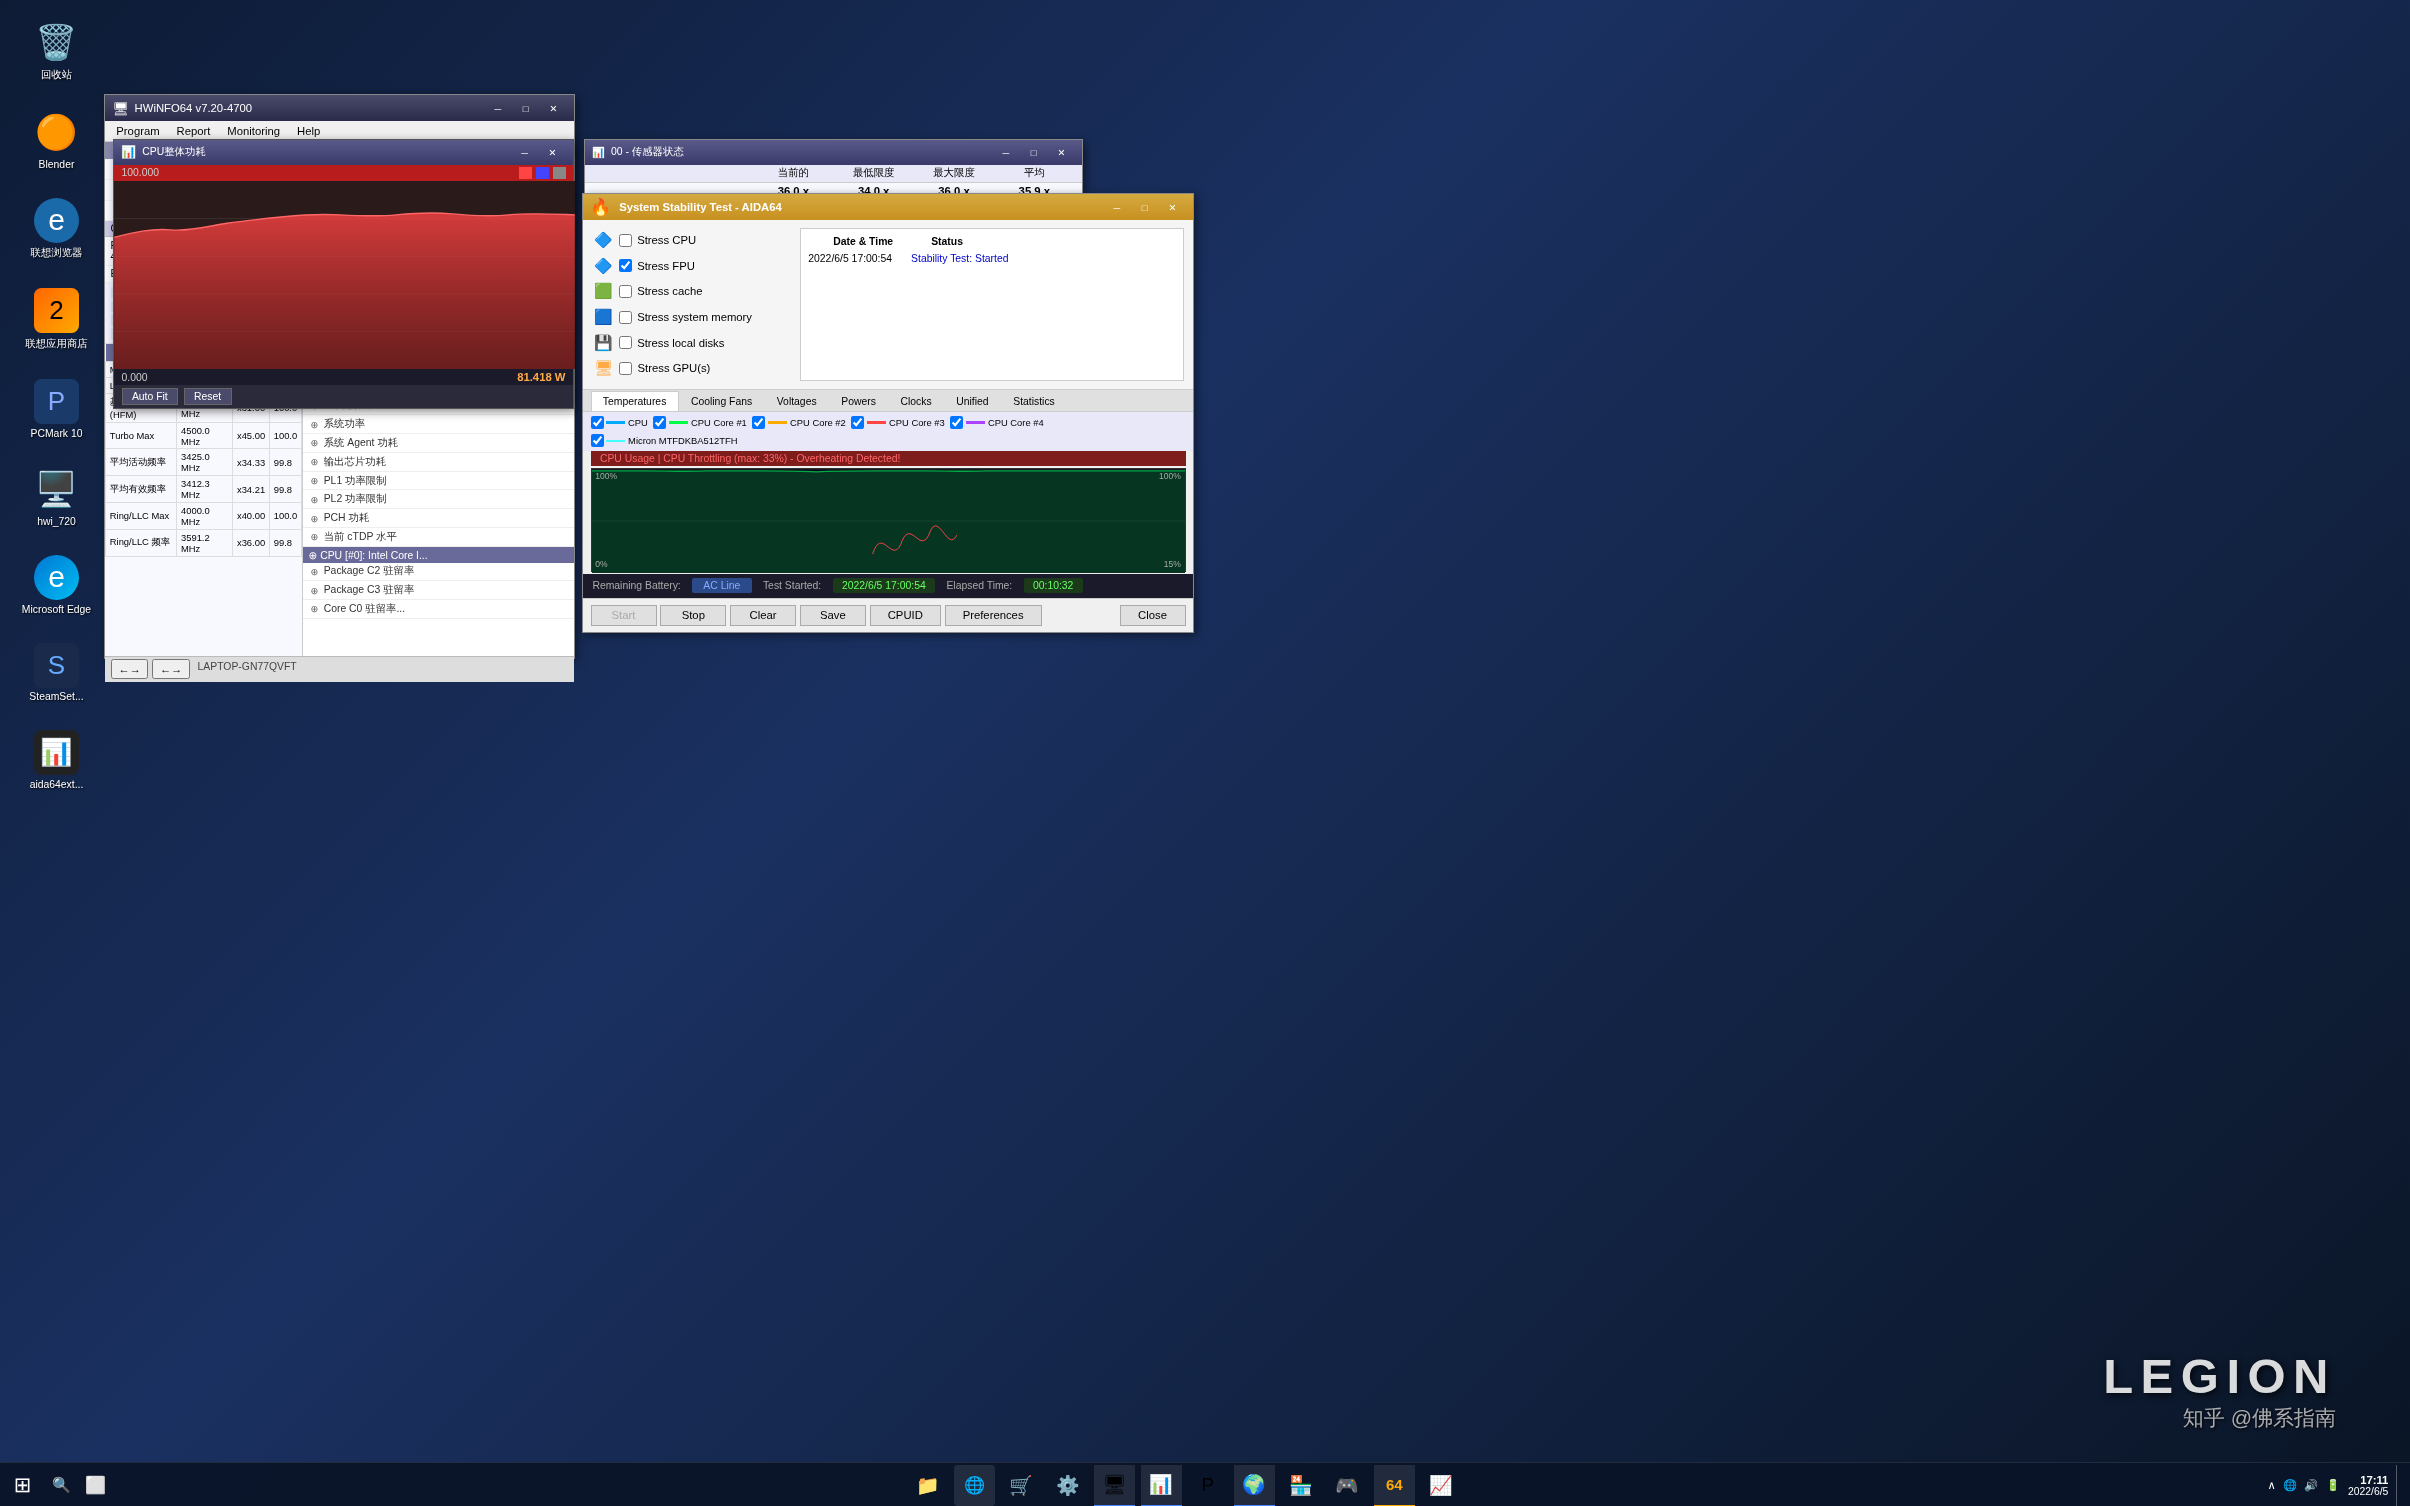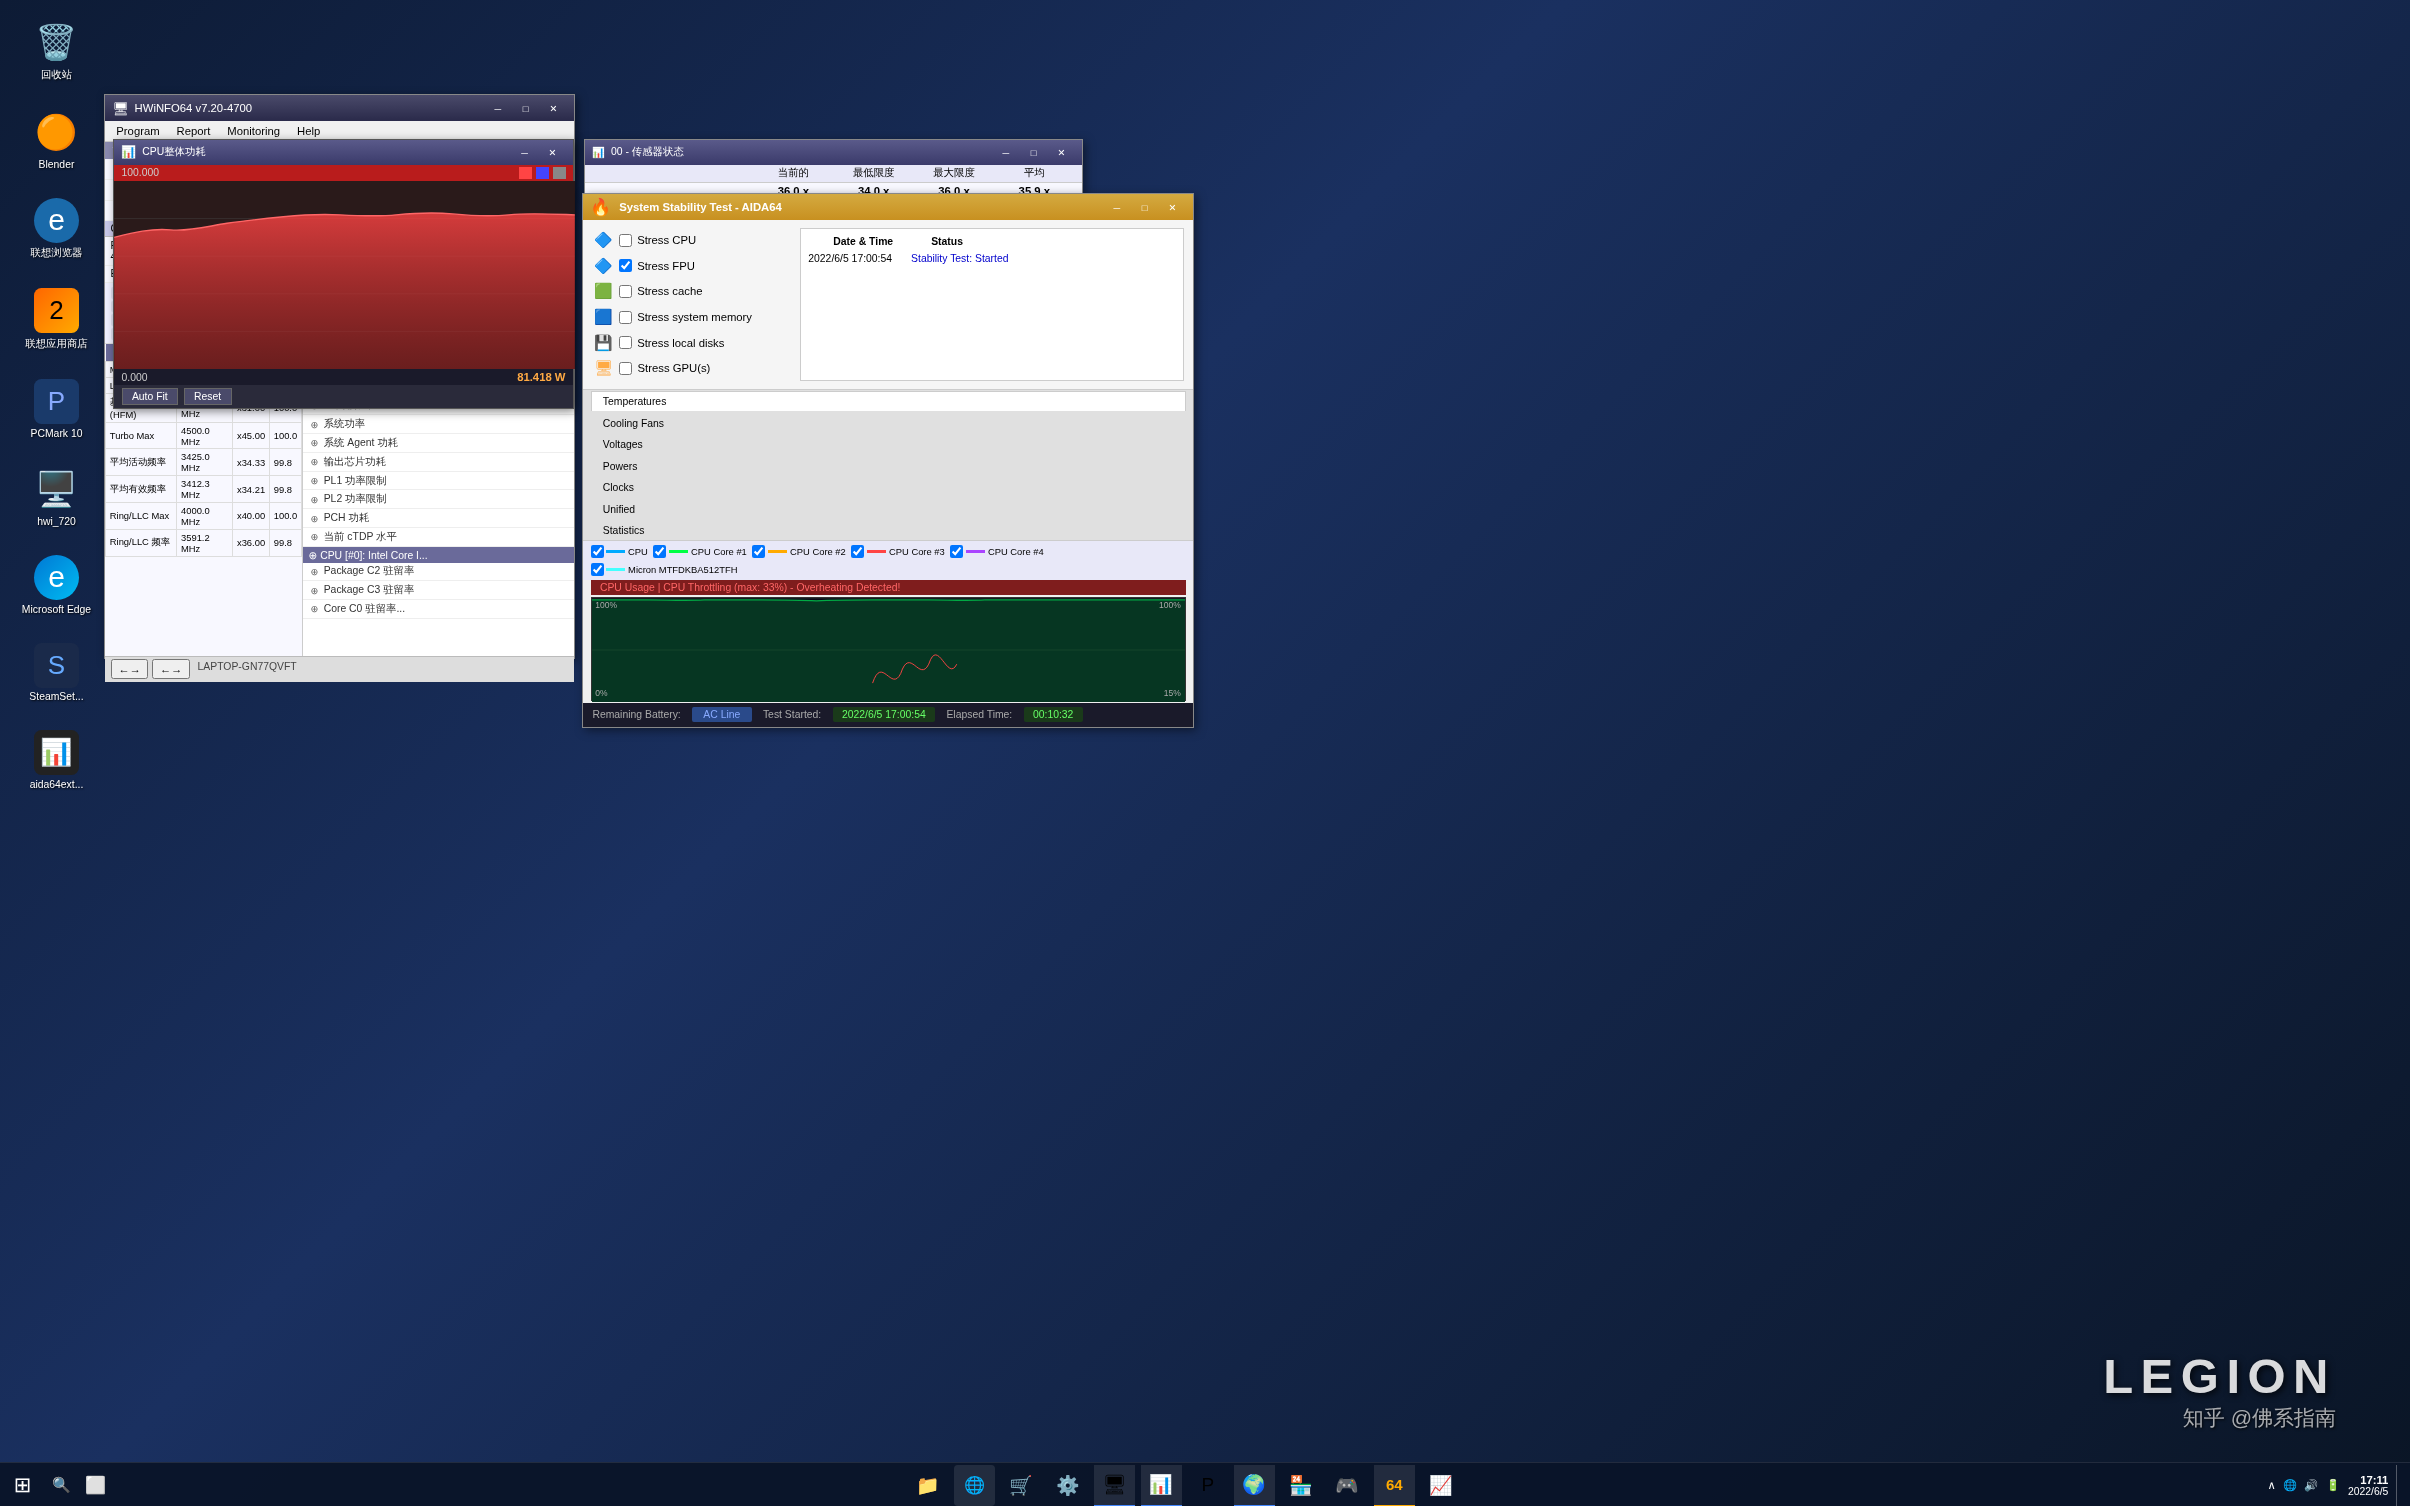--- a/index.html
+++ b/index.html
@@ -145,21 +145,20 @@
       width: 13px;
       height: 13px;
     }
 
     
     .aida-tabs {
       display: flex;
       background: #e0e0e0;
       border-bottom: 0.9px solid #ccc;
       padding: 0 7.5px;
-      flex-direction: column;
     }
     .aida-tab {
       padding: 3.8px 11.3px;
       font-size: 10.4px;
       cursor: pointer;
       border: 0.9px solid transparent;
       border-bottom: none;
       margin-top: 1.9px;
     }
     .aida-tab.active {
@@ -743,20 +742,29 @@
 
   <div style="background:#1a1a2a;padding:4.7px 9.4px;display:flex;align-items:center;gap:11.3px;">
     <span style="color:#aaa;font-size:10.4px;">Remaining Battery:</span>
     <span style="background:#2a4a8a;color:#88aaff;padding:1.9px 11.3px;font-size:10.4px;border-radius:1.9px;">AC Line</span>
     <span style="color:#aaa;font-size:10.4px;">Test Started:</span>
     <span style="background:#1a3a1a;color:#66ff66;padding:1.9px 9.4px;font-size:10.4px;border-radius:1.9px;">2022/6/5 17:00:54</span>
     <span style="color:#aaa;font-size:10.4px;">Elapsed Time:</span>
     <span style="background:#1a3a1a;color:#66ff66;padding:1.9px 9.4px;font-size:10.4px;border-radius:1.9px;">00:10:32</span>
   </div>
 
+  <div class="aida-buttons">
+    <button class="aida-btn disabled">Start</button>
+    <button class="aida-btn">Stop</button>
+    <button class="aida-btn">Clear</button>
+    <button class="aida-btn">Save</button>
+    <button class="aida-btn">CPUID</button>
+    <button class="aida-btn">Preferences</button>
+    <button class="aida-btn" style="margin-left:auto;">Close</button>
+  </div>
 </div>
 
 <div style="position:absolute;bottom:75px;right:75px;text-align:right;">
   <div style="font-size:49px;font-weight:900;letter-spacing:7.5px;color:rgba(255,255,255,0.85);text-shadow:1.9px 1.9px 7.5px rgba(0,0,0,0.8);">LEGION</div>
   <div style="font-size:21px;color:rgba(255,255,255,0.65);text-shadow:0.9px 0.9px 2.8px black;">知乎 @佛系指南</div>
 </div>
 
 <div class="taskbar">
   <button style="width:45px;height:45px;background:transparent;border:none;cursor:pointer;color:white;font-size:21px;display:flex;align-items:center;justify-content:center;">⊞</button>
   <button style="width:34px;height:34px;background:transparent;border:none;cursor:pointer;color:white;font-size:15px;">🔍</button>

